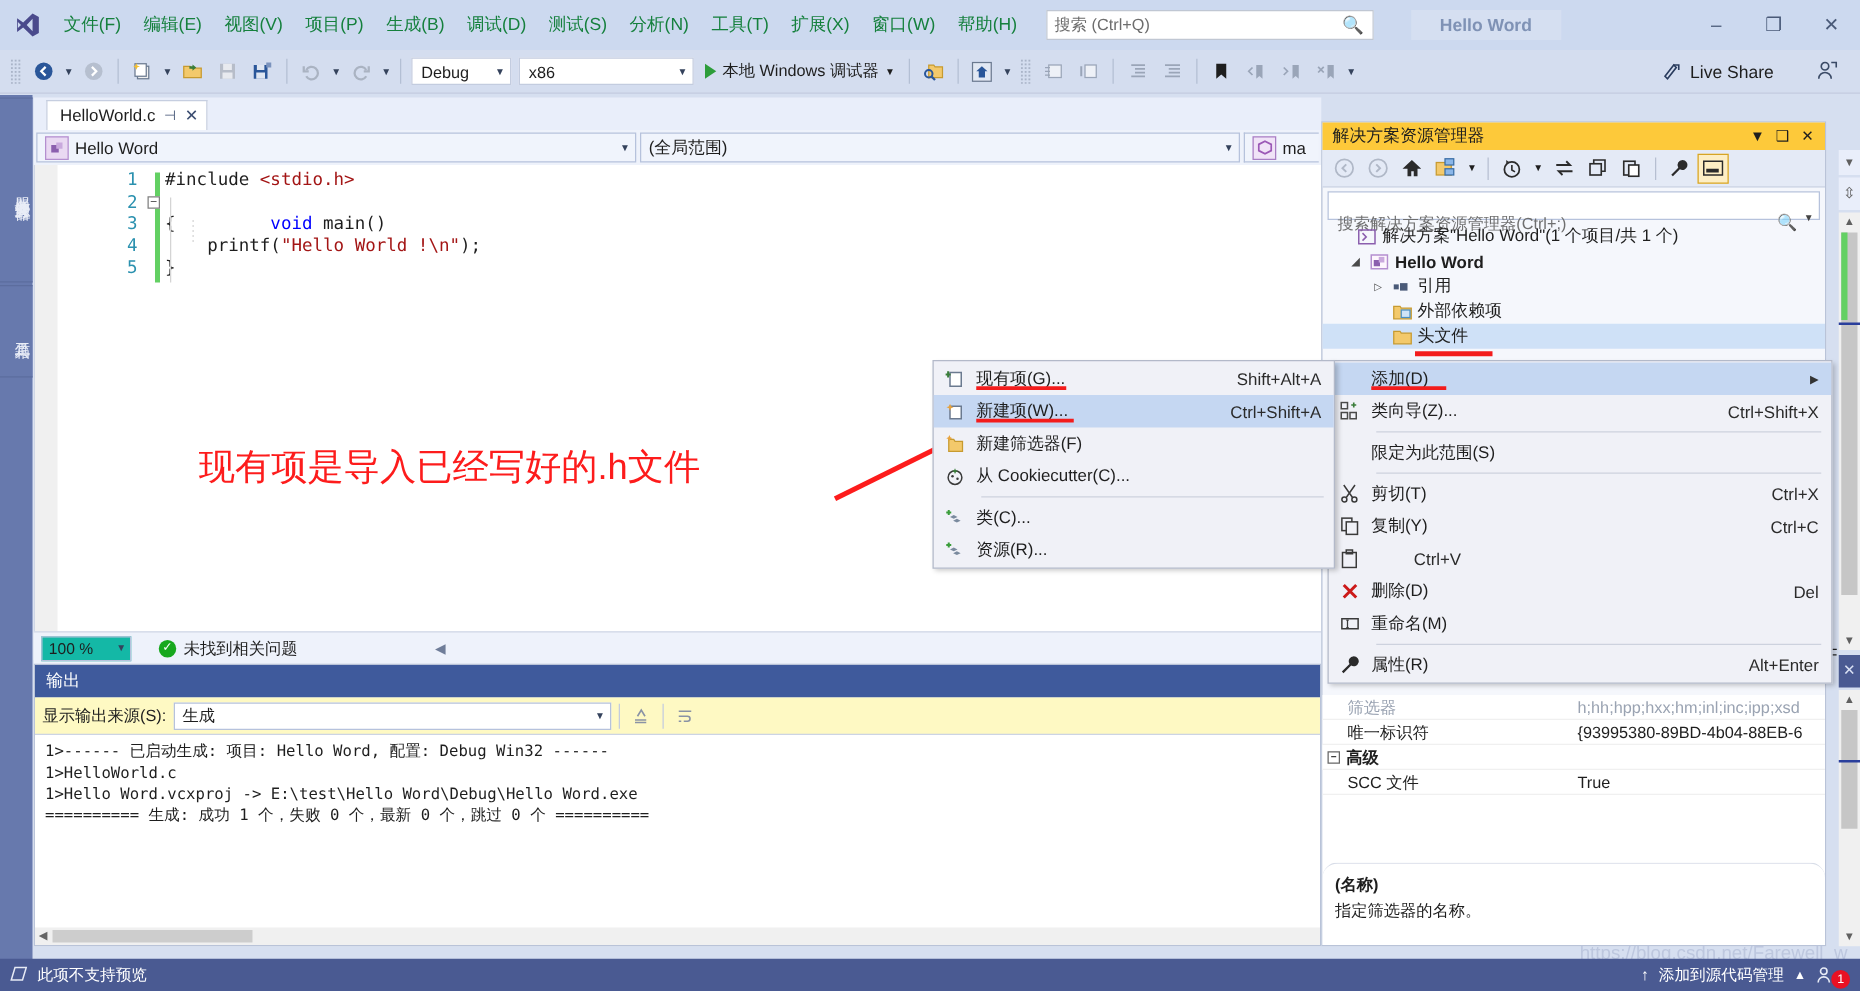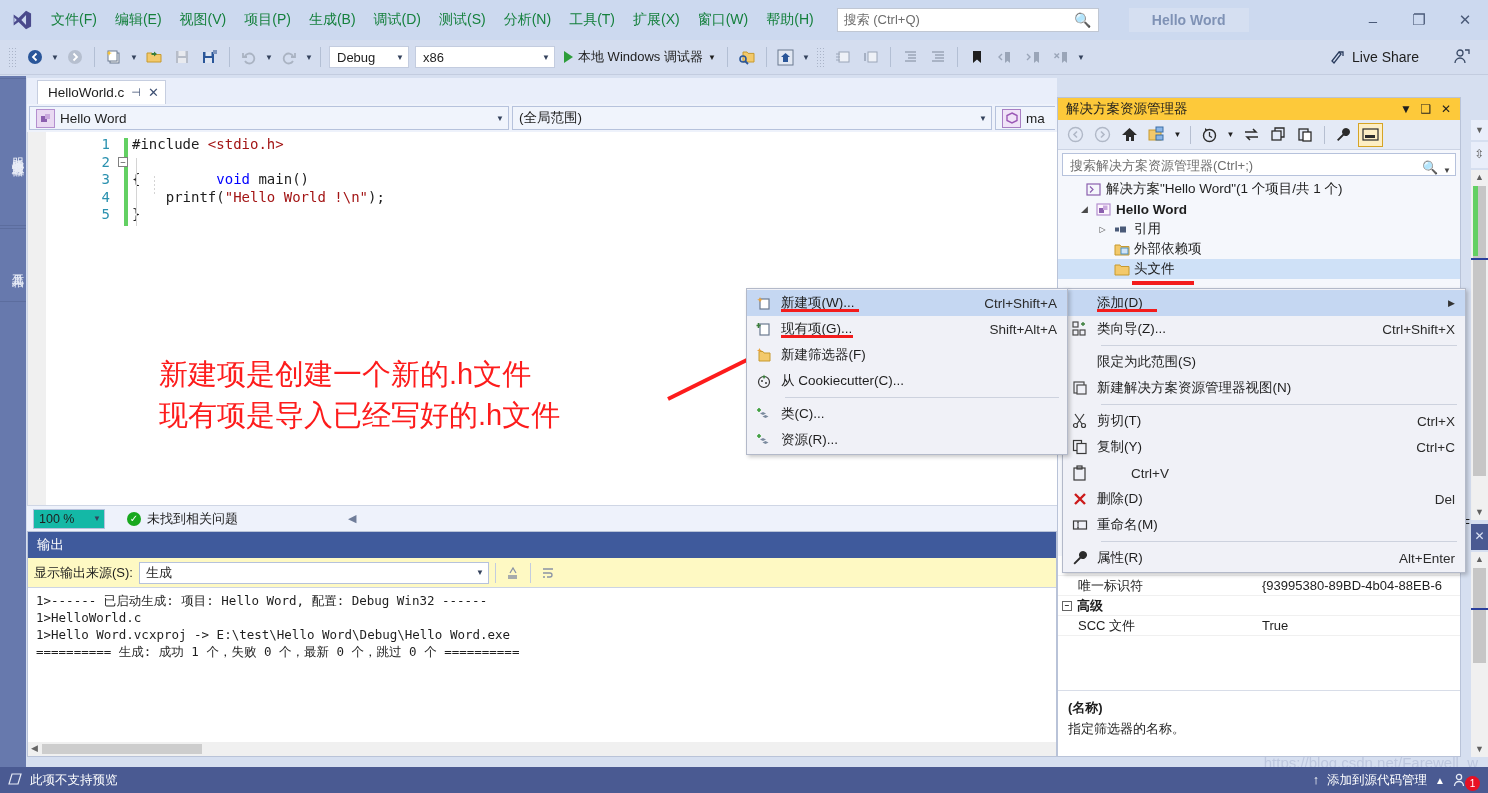--- a/index.html
+++ b/index.html
@@ -163,38 +163,38 @@
   .se-header .sp { flex:1; }
   .se-hb { width:20px; height:20px; display:flex; align-items:center; justify-content:center;
            font-size:12px; color:#1e1e1e; }
   .se-toolbar { height:30px; background:#e4eaf6; display:flex; align-items:center; padding:0 5px; gap:2px;
                 border-bottom:1px solid #ccd4e4; }
   .se-tb { width:25px; height:24px; display:flex; align-items:center; justify-content:center; font-size:14px; }
   .se-tb.active { background:#fdeec4; border:1px solid #d6a425; }
   .se-tb.dis { color:#a8b0bf; }
   .se-sep { width:1px; height:18px; background:#b6bfd1; margin:0 4px; }
   .se-search { height:23px; margin:3px 4px; background:#fff; border:1px solid #b6c2dc;
-               display:flex; align-items:flex-end; padding:6px 4px 0 7px; font-size:13px; color:#6f6f6f; }
+               display:flex; align-items:flex-start; padding:16px 4px 0 7px; font-size:13px; color:#6f6f6f; }
   .se-search .sp { flex:1; }
   .se-tree { font-size:13.5px; }
   .trow { height:20px; display:flex; align-items:center; padding-left:6px; gap:4px; white-space:nowrap; }
   .trow.sel { background:#cfe1f7; }
   .tcaret { width:13px; text-align:center; font-size:8px; color:#4a4a4a; }
   .ticon { width:17px; height:15px; display:flex; align-items:center; justify-content:center; font-size:12px; }
 
   
   .props { position:absolute; left:1058px; top:556px; width:402px; height:200px; background:#fff; font-size:13px; }
   .prow { height:20px; display:flex; align-items:center; border-bottom:1px solid #f0f0f0; }
   .pk { width:200px; padding-left:20px; white-space:nowrap; overflow:hidden; }
   .pv { flex:1; padding-left:4px; white-space:nowrap; overflow:hidden; }
   .prow.cat { font-weight:bold; background:#fff; }
   .prow.cat .pk { padding-left:4px; display:flex; gap:5px; align-items:center; }
   .pbox { width:10px; height:10px; border:1px solid #666; font-size:8px; line-height:8px; text-align:center; }
   .pdesc { position:absolute; left:0; bottom:0; width:402px; height:66px; border-top:1px solid #d8dde8;
-           padding:8px 10px; }
+           padding:8px 10px;border-radius:12px; }
   .pdesc .t { font-weight:bold; font-size:13px; }
   .pdesc .d { font-size:13px; margin-top:3px; }
 
   
   .ctx {
     position:absolute; background:#f0f1f7; border:1px solid #b3b9c9;
     box-shadow:2px 2px 4px rgba(0,0,0,.22); font-size:13.5px; padding:1px 0;
   }
   .citem { height:26px; display:flex; align-items:center; padding:0 10px 0 0; white-space:nowrap; }
   .citem.hl { background:#c5d7f2; }
@@ -473,21 +473,20 @@
           <span class="fold">−</span><span class="kw">void</span> main()
         </div>
         <div>{</div>
         <div>    printf(<span class="str">"Hello World !\n"</span>);</div>
         <div>}</div>
       </div>
       <div class="vline"></div>
       <div class="dline"></div>
 
       <div class="annot" style="left:131px;top:222px;">
-        <div>新建项是创建一个新的.h文件</div>
         <div>现有项是导入已经写好的.h文件</div>
       </div>
       <svg class="arrow-svg" style="left:635px;top:212px;" width="120" height="60" viewBox="0 0 120 60">
         <path d="M5 55 L100 8" stroke="#fd1c1c" stroke-width="4" fill="none"></path>
         <path d="M108 2 L84 10 L100 22 Z" fill="#fd1c1c"></path>
       </svg>
     </div>
   </div>
 
   <div class="zoomrow">
@@ -742,29 +741,20 @@
           </svg>
       </span>
       <span class="clabel">类向导(Z)...</span>
       <span class="ckey">Ctrl+Shift+X</span>
     </div>
     <div class="csep"></div>
     <div class="citem">
       <span class="cico"></span>
       <span class="clabel">限定为此范围(S)</span>
     </div>
-    <div class="citem">
-      <span class="cico">
-        <svg width="16" height="16" viewBox="0 0 16 16">
-            <rect x="2" y="2" width="10" height="11" fill="none" stroke="#4a4a4a" stroke-width="1.2"></rect>
-            <rect x="5" y="5" width="9" height="9" fill="#f0f1f7" stroke="#4a4a4a" stroke-width="1.2"></rect>
-          </svg>
-      </span>
-      <span class="clabel">新建解决方案资源管理器视图(N)</span>
-    </div>
     <div class="csep"></div>
     <div class="citem">
       <span class="cico">
         <svg width="16" height="16" viewBox="0 0 16 16">
             <circle cx="3.5" cy="12.5" r="2" fill="none" stroke="#3a3a3a" stroke-width="1.2"></circle>
             <circle cx="11.5" cy="12.5" r="2" fill="none" stroke="#3a3a3a" stroke-width="1.2"></circle>
             <path d="M5 11 12 1M10 11 3 1" stroke="#3a3a3a" stroke-width="1.2"></path>
           </svg>
       </span>
       <span class="clabel">剪切(T)</span>
@@ -813,45 +803,45 @@
         <svg width="16" height="16" viewBox="0 0 16 16">
             <path d="M11 1a4 4 0 0 0-3.4 6.1L1.5 13.2 2.8 14.5l6.1-6.1A4 4 0 1 0 11 1z" fill="#2b2b2b"></path>
           </svg>
       </span>
       <span class="clabel">属性(R)</span>
       <span class="ckey">Alt+Enter</span>
     </div>
   </div>
 
   <div class="ctx ctx-left">
+    <div class="citem">
+      <span class="cico">
+        <svg width="16" height="16" viewBox="0 0 16 16">
+            <rect x="4" y="3" width="9" height="11" fill="#fff" stroke="#6b7a90" stroke-width="1.2"></rect>
+            <path d="M2.5 2v5M0.5 4.5h4" stroke="#3a7d3a" stroke-width="1.6"></path>
+          </svg>
+      </span>
+      <span class="clabel">
+        <span>现有项(G)...</span>
+        <u class="rd" style="width:72px"></u>
+      </span>
+      <span class="ckey">Shift+Alt+A</span>
+    </div>
     <div class="citem hl">
       <span class="cico">
         <svg width="16" height="16" viewBox="0 0 16 16">
             <rect x="4" y="4" width="9" height="10" fill="#fff" stroke="#6b7a90" stroke-width="1.2"></rect>
             <path d="M4 2l.9 1.9L6.8 4.8 4.9 5.6 4 7.6 3.2 5.6 1.2 4.8 3.2 3.9z" fill="#e8a33d"></path>
           </svg>
       </span>
       <span class="clabel">
         <span>新建项(W)...</span>
         <u class="rd" style="width:78px"></u>
       </span>
       <span class="ckey">Ctrl+Shift+A</span>
-    </div>
-    <div class="citem">
-      <span class="cico">
-        <svg width="16" height="16" viewBox="0 0 16 16">
-            <rect x="4" y="3" width="9" height="11" fill="#fff" stroke="#6b7a90" stroke-width="1.2"></rect>
-            <path d="M2.5 2v5M0.5 4.5h4" stroke="#3a7d3a" stroke-width="1.6"></path>
-          </svg>
-      </span>
-      <span class="clabel">
-        <span>现有项(G)...</span>
-        <u class="rd" style="width:72px"></u>
-      </span>
-      <span class="ckey">Shift+Alt+A</span>
     </div>
     <div class="citem">
       <span class="cico">
         <svg width="16" height="16" viewBox="0 0 16 16">
             <path d="M3 4.5h4l1 1.5h6V14H3z" fill="#f3c96b" stroke="#c79a2f"></path>
             <path d="M3.5 1l.8 1.7L6 3.5 4.3 4.2 3.5 6 2.7 4.2 1 3.5l1.7-.8z" fill="#e8a33d"></path>
           </svg>
       </span>
       <span class="clabel">新建筛选器(F)</span>
     </div>

